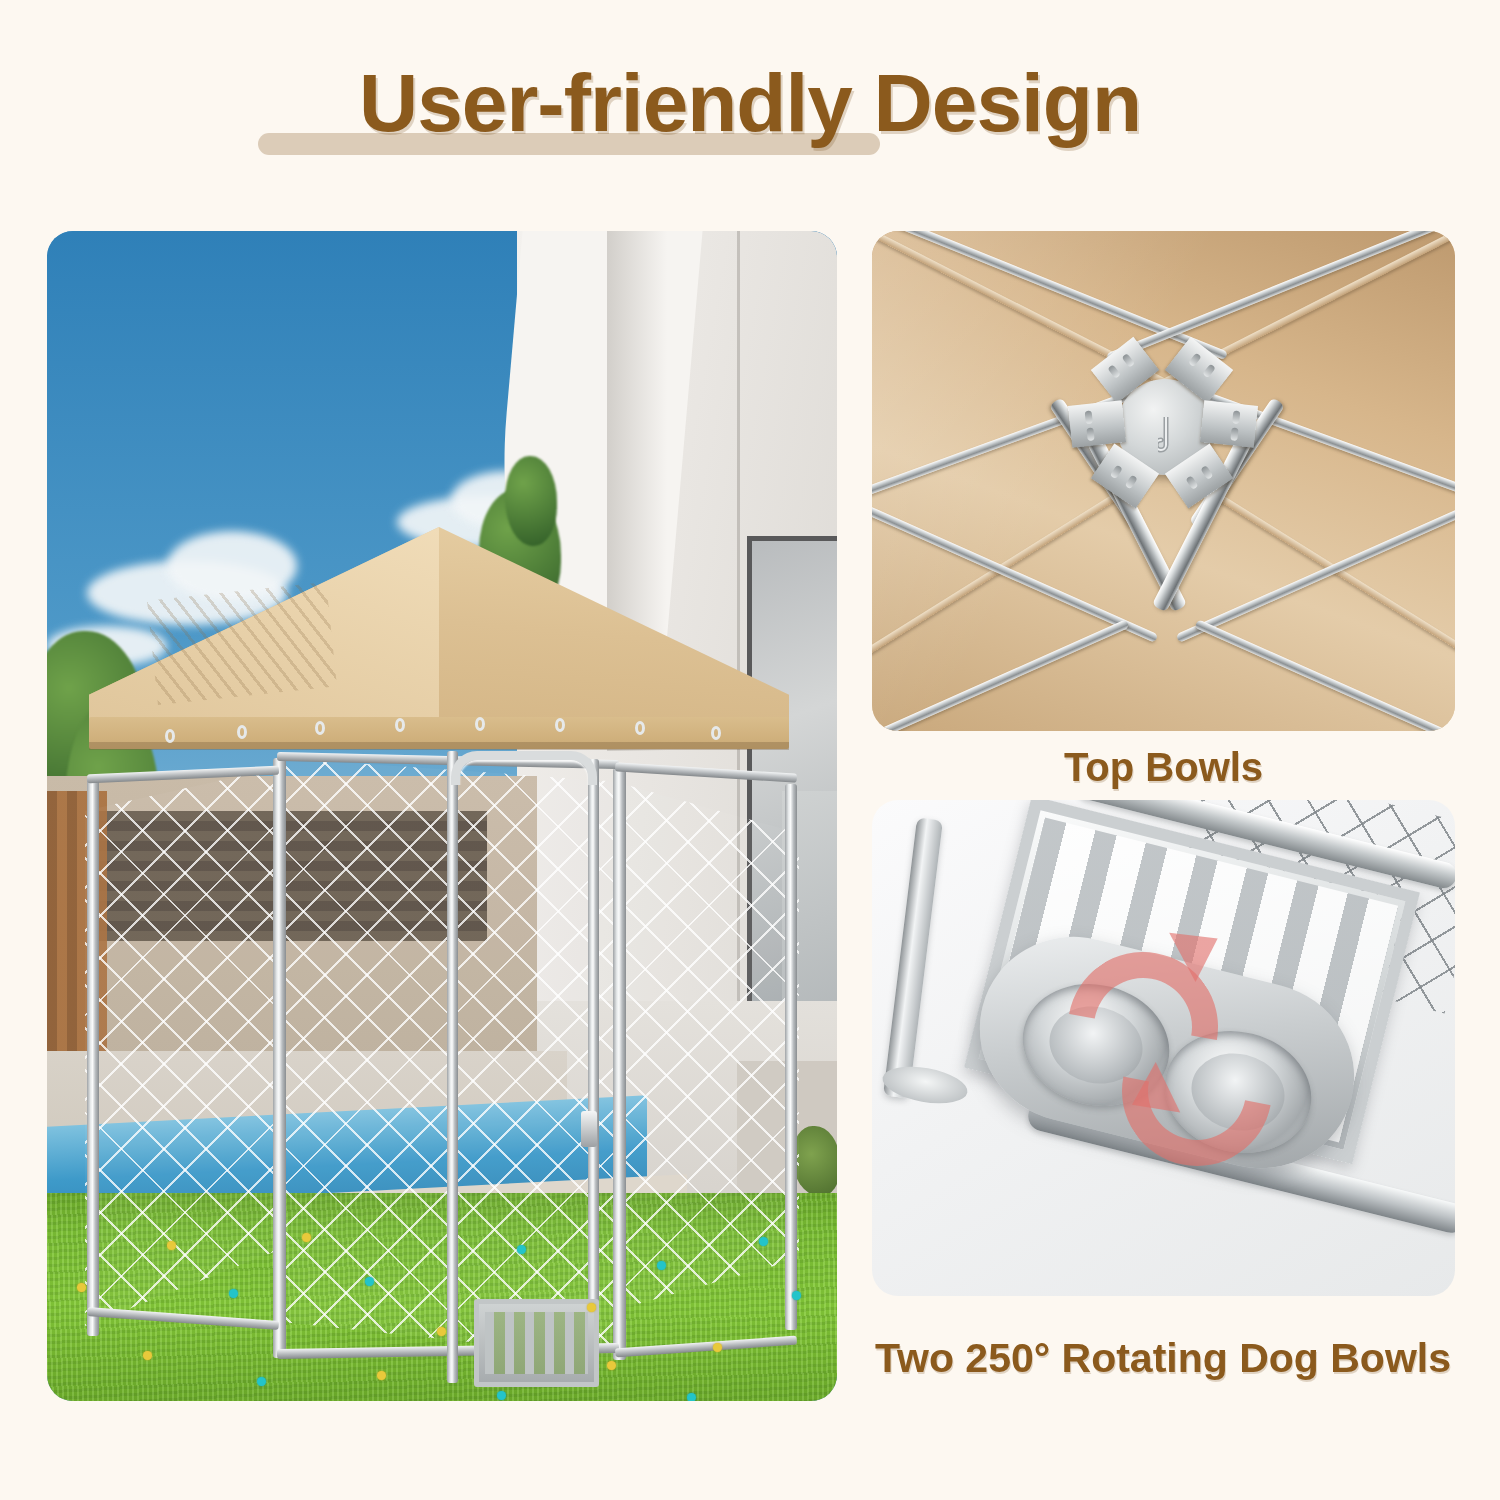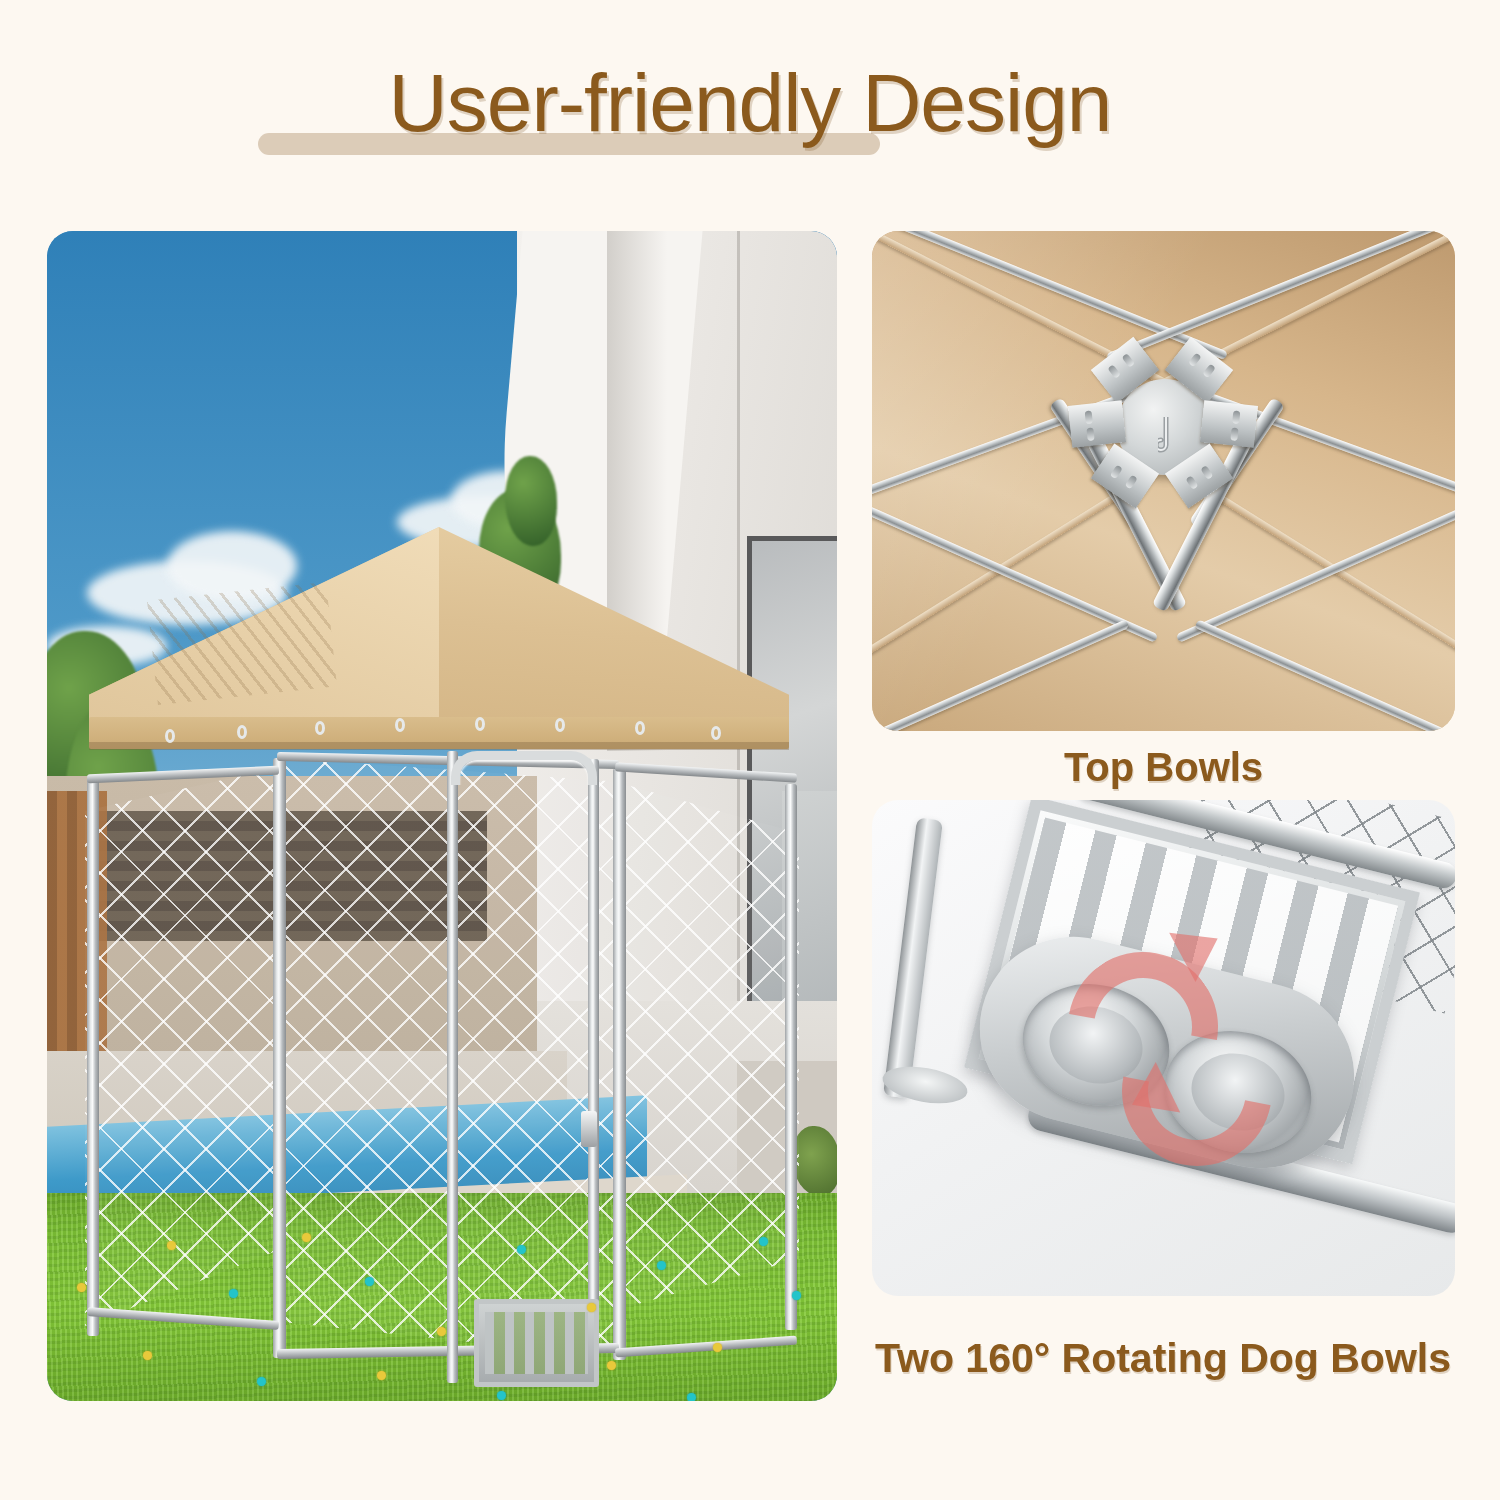--- a/index.html
+++ b/index.html
@@ -34,21 +34,21 @@
     background: #DCCCB8;
     border-radius: 11px;
   }
   .title-text {
     position: absolute;
     left: 0;
     top: 0;
     width: 1500px;
     text-align: center;
     font-size: 82px;
-    font-weight: normal;
+    font-weight: bold;
     letter-spacing: -1px;
     color: #8B5A1D;
     text-shadow: 2px 3px 0 rgba(120,78,28,0.22);
     line-height: 102px;
     white-space: nowrap;
   }
 
   
   .panel {
     position: absolute;
@@ -632,13 +632,13 @@
   <div class="bowl-plate"></div>
   <div class="bowl b1"></div>
   <div class="bowl b2"></div>
 
   <div class="rot-arrow ra1"></div>
   <div class="arrow-head ah1"></div>
   <div class="rot-arrow ra2"></div>
   <div class="arrow-head ah2"></div>
 </div>
 
-<div class="caption" id="caption-bowls">Two 160° Rotating Dog Bowls</div>
+<div class="caption" id="caption-bowls">Two 250° Rotating Dog Bowls</div>
 
 </body></html>

